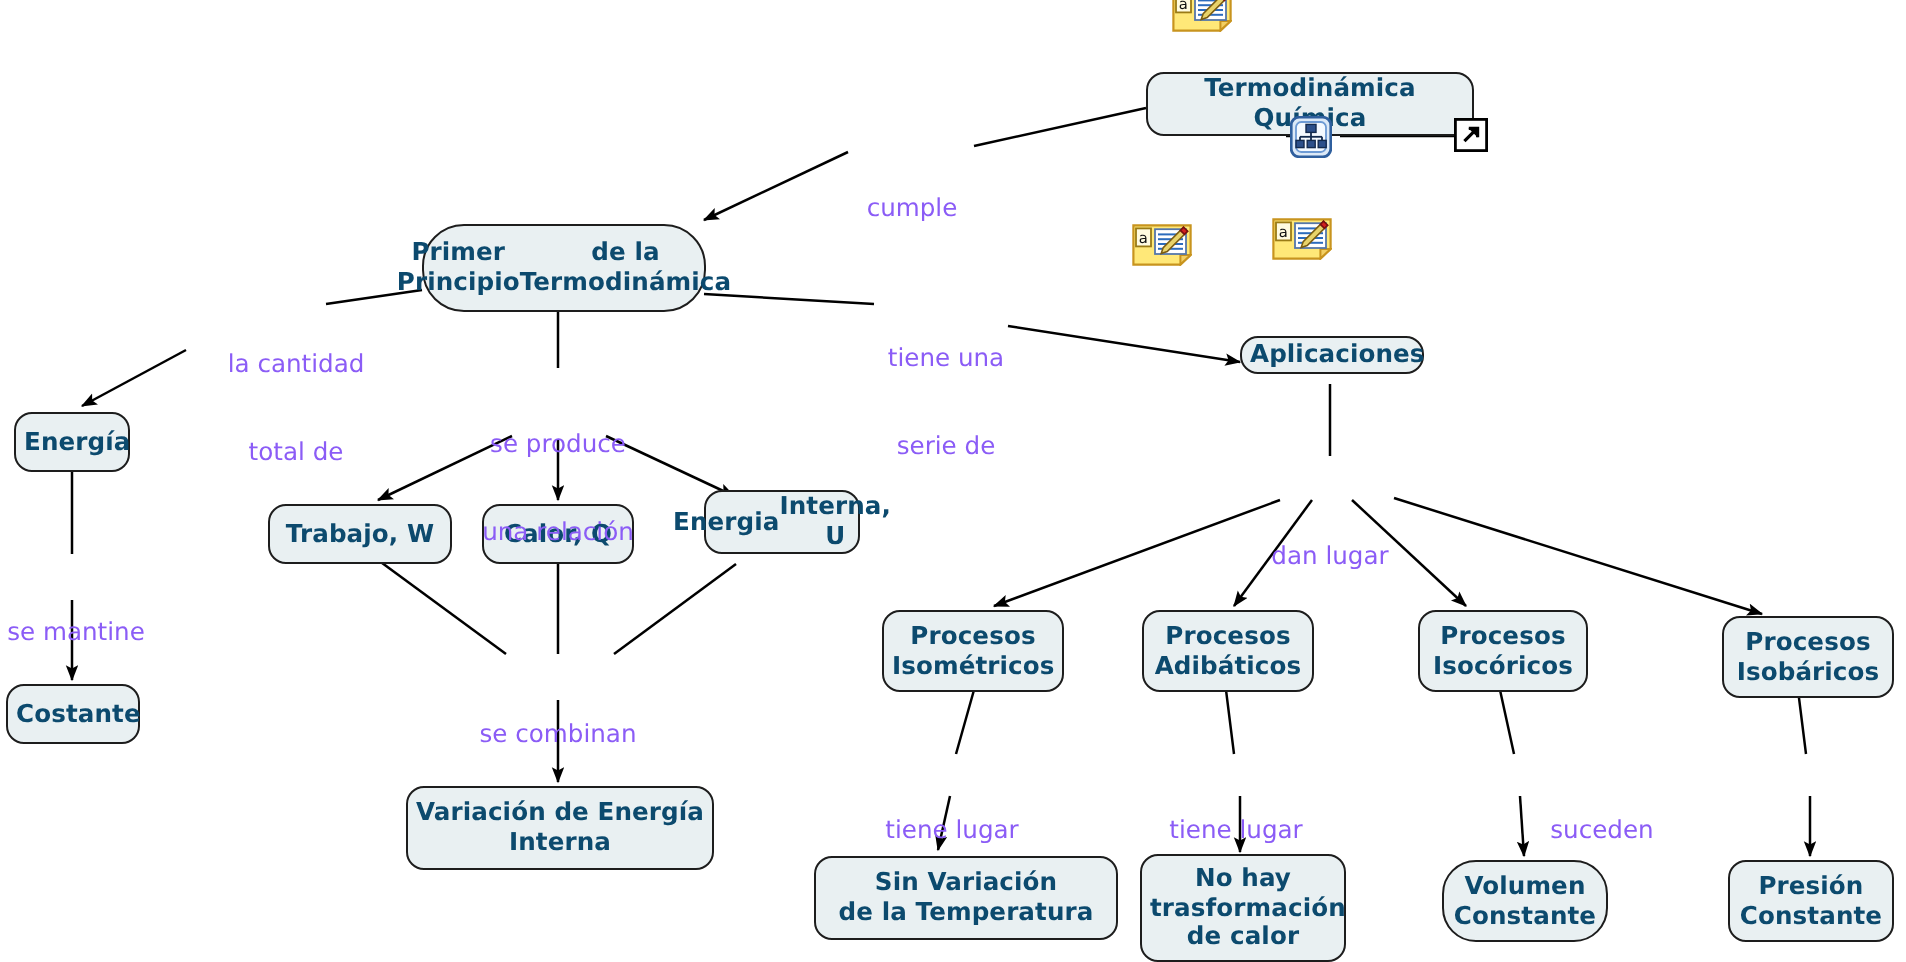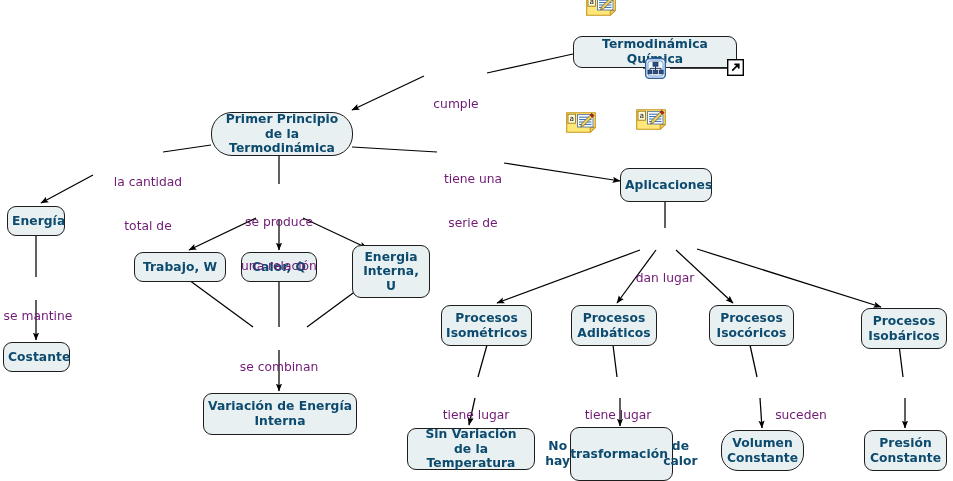--- a/index.html
+++ b/index.html
@@ -43,21 +43,21 @@
     padding: 2px 4px;
     z-index: 3;
     font-weight: bold;
   }
   .node span {
     display: block;
     width: 100%;
   }
   .link-label {
     position: absolute;
-    color: #701a75;
+    color: #8b5cf6;
     font-size: 12.3px;
     line-height: 14.5px;
     text-align: center;
     white-space: pre;
     background: transparent;
     z-index: 4;
   }
   
   .note-icon {
     position: absolute;
@@ -137,52 +137,52 @@
 
       <path d="M643,68 L651,68"></path>
       <path d="M670,68 L727,68"></path>
     </g>
   </svg>
 
   <div class="node" style="left:573px; top:36px; width:164px; height:32px;">
     <span>Termodinámica Química</span>
   </div>
 
-  <div class="node" style="left:211px; top:112px; width:142px; height:44px; flex-direction:column;border-radius:21px;">
+  <div class="node" style="left:211px; top:112px; width:142px; height:44px; flex-direction:row;border-radius:21px;">
     <span>Primer Principio</span>
     <span>de la Termodinámica</span>
   </div>
 
   <div class="node" style="left:7px; top:206px; width:58px; height:30px;">
     <span>Energía</span>
   </div>
 
   <div class="node" style="left:3px; top:342px; width:67px; height:30px;">
     <span>Costante</span>
   </div>
 
   <div class="node" style="left:134px; top:252px; width:92px; height:30px;">
     <span>Trabajo, W</span>
   </div>
 
   <div class="node" style="left:241px; top:252px; width:76px; height:30px;">
     <span>Calor, Q</span>
   </div>
 
-  <div class="node" style="left:352px; top:245px; width:78px; height:53px; flex-direction:column;">
+  <div class="node" style="left:352px; top:245px; width:78px; height:32px; flex-direction:row;">
     <span>Energia</span>
     <span>Interna, U</span>
   </div>
 
   <div class="node" style="left:203px; top:393px; width:154px; height:42px; flex-direction:column;">
     <span>Variación de Energía</span>
     <span>Interna</span>
   </div>
 
-  <div class="node" style="left:620px; top:168px; width:92px; height:34px;">
+  <div class="node" style="left:620px; top:168px; width:92px; height:19px;">
     <span>Aplicaciones</span>
   </div>
 
   <div class="node" style="left:441px; top:305px; width:91px; height:41px; flex-direction:column;">
     <span>Procesos</span>
     <span>Isométricos</span>
   </div>
 
   <div class="node" style="left:571px; top:305px; width:86px; height:41px; flex-direction:column;">
     <span>Procesos</span>
@@ -192,26 +192,26 @@
   <div class="node" style="left:709px; top:305px; width:85px; height:41px; flex-direction:column;">
     <span>Procesos</span>
     <span>Isocóricos</span>
   </div>
 
   <div class="node" style="left:861px; top:308px; width:86px; height:41px; flex-direction:column;">
     <span>Procesos</span>
     <span>Isobáricos</span>
   </div>
 
-  <div class="node" style="left:407px; top:428px; width:128px; height:42px; flex-direction:column;">
+  <div class="node" style="left:407px; top:428px; width:152px; height:42px; flex-direction:column;">
     <span>Sin Variación</span>
     <span>de la Temperatura</span>
   </div>
 
-  <div class="node" style="left:570px; top:427px; width:103px; height:54px; flex-direction:row;">
+  <div class="node" style="left:570px; top:427px; width:103px; height:54px; flex-direction:column;">
     <span>No hay</span>
     <span>trasformación</span>
     <span>de calor</span>
   </div>
 
   <div class="node" style="left:721px; top:430px; width:83px; height:41px; flex-direction:column;border-radius:17px;">
     <span>Volumen</span>
     <span>Constante</span>
   </div>
 

